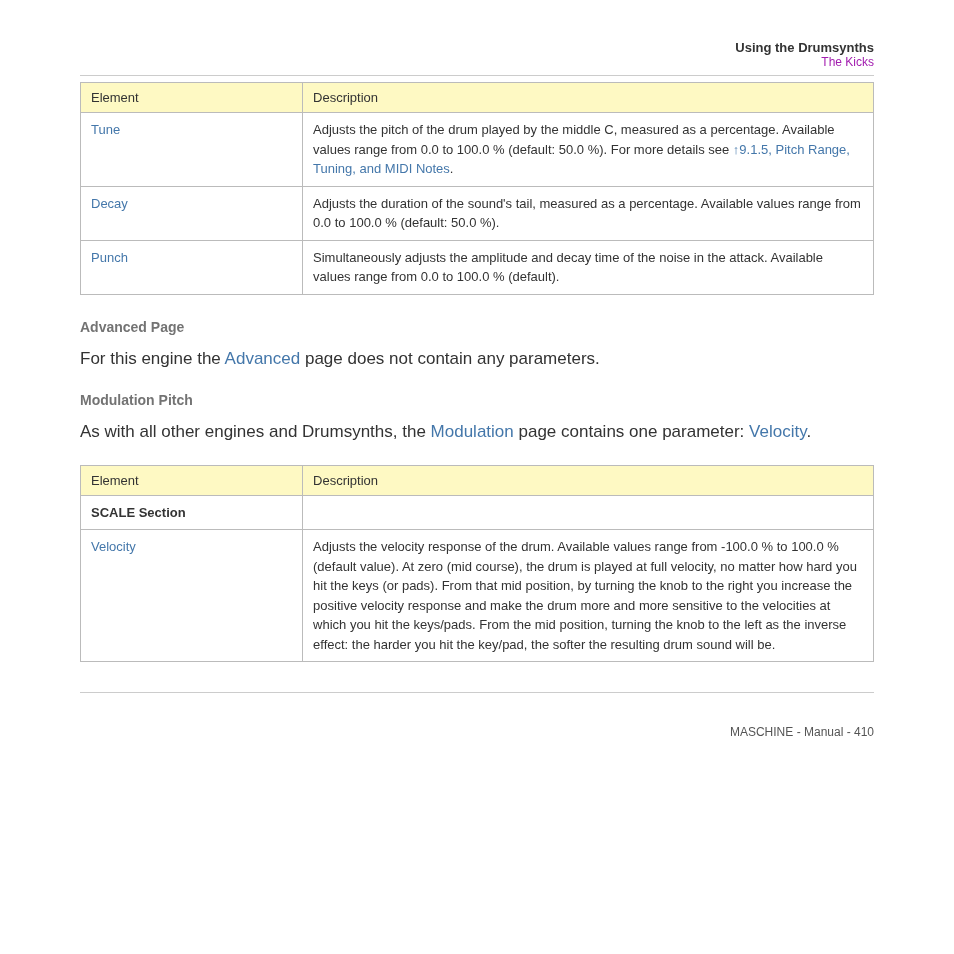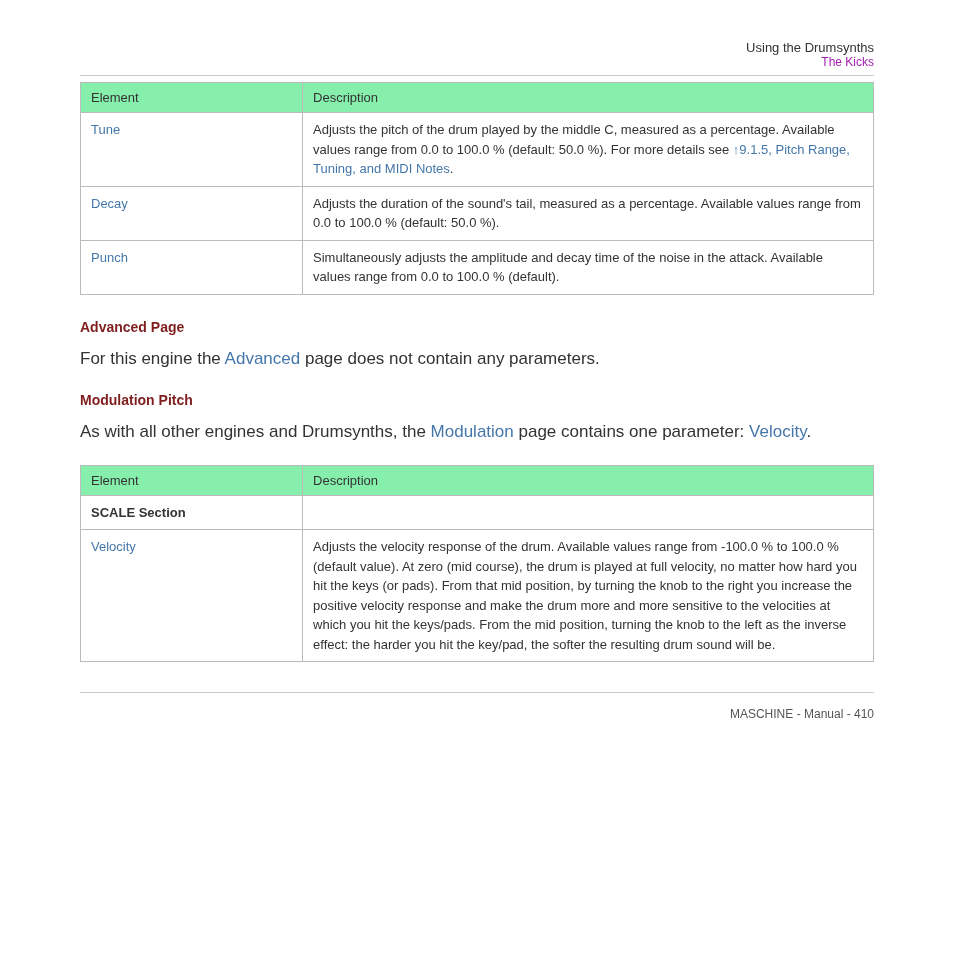--- a/index.html
+++ b/index.html
@@ -24,39 +24,39 @@
     }
 
     .header {
       text-align: right;
       margin-bottom: 6px;
       border-bottom: 1px solid #cccccc;
       padding-bottom: 6px;
     }
 
     .header-title {
-      font-weight: normal;
+      font-weight: bold;
       font-size: 13px;
       color: #333;
     }
 
     .header-subtitle {
       font-size: 12px;
       color: #a21caf;
     }
 
     table {
       width: 100%;
       border-collapse: collapse;
       margin-bottom: 24px;
       font-size: 13px;
     }
 
     table thead tr {
-      background-color: #86efac;
+      background-color: #fef9c3;
       padding-left: 40px;
     }
 
     table thead th {
       text-align: left;
       padding: 7px 10px;
       font-weight: normal;
       color: #333;
       border: 1px solid #bbbbbb;
     }
@@ -85,38 +85,38 @@
     .link-blue {
       color: #4477aa;
       text-decoration: none;
     }
 
     .section-heading {
       font-weight: bold;
       font-size: 14px;
       margin-bottom: 10px;
       margin-top: 20px;
-      color: #7f1d1d;
+      color: #737373;
     }
 
     .section-text {
       font-size: 17px;
       margin-bottom: 20px;
       line-height: 1.6;
       color: #333;
     }
 
     .scale-section-row td {
       font-weight: bold;
       padding: 7px 10px;
     }
 
     .footer {
       position: absolute;
-      bottom: 20px;
+      bottom: 2px;
       right: 80px;
       font-size: 12px;
       color: #555;
     }
 
     .bottom-rule {
       border: none;
       border-top: 1px solid #cccccc;
       margin-top: 30px;
       margin-bottom: 8px;

